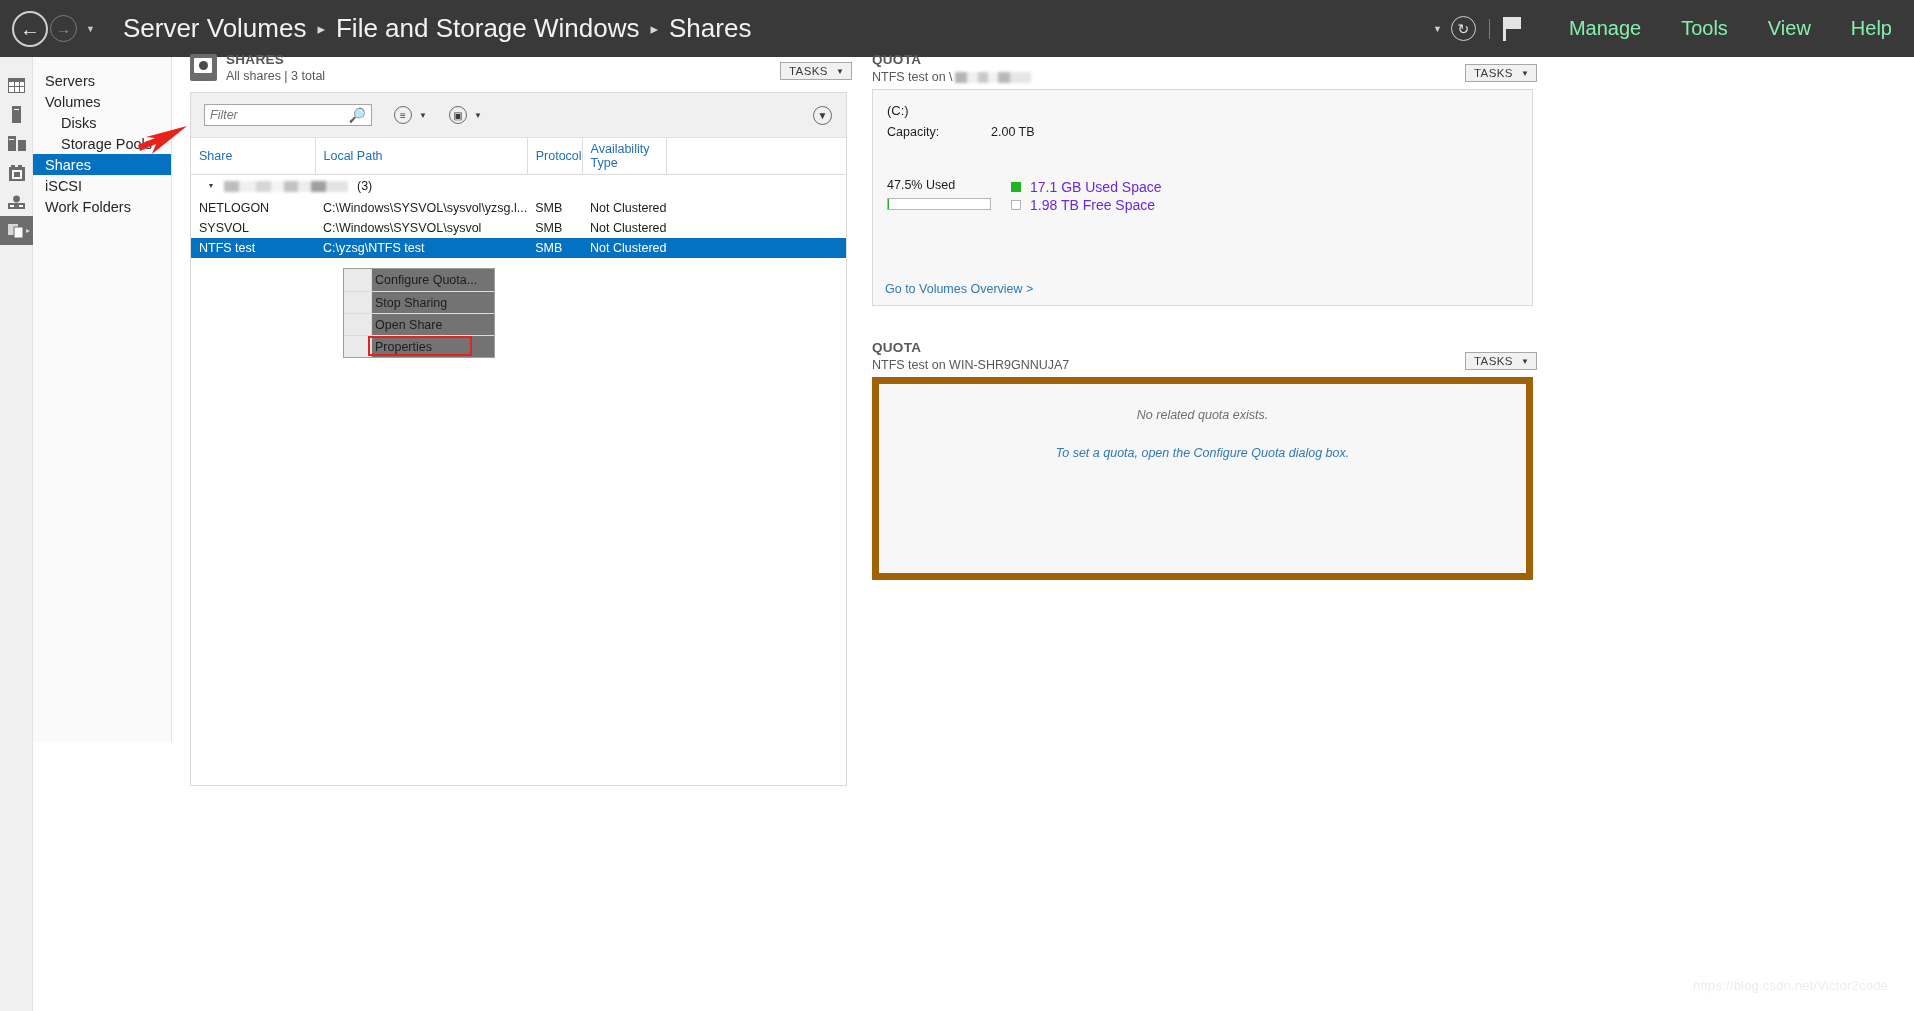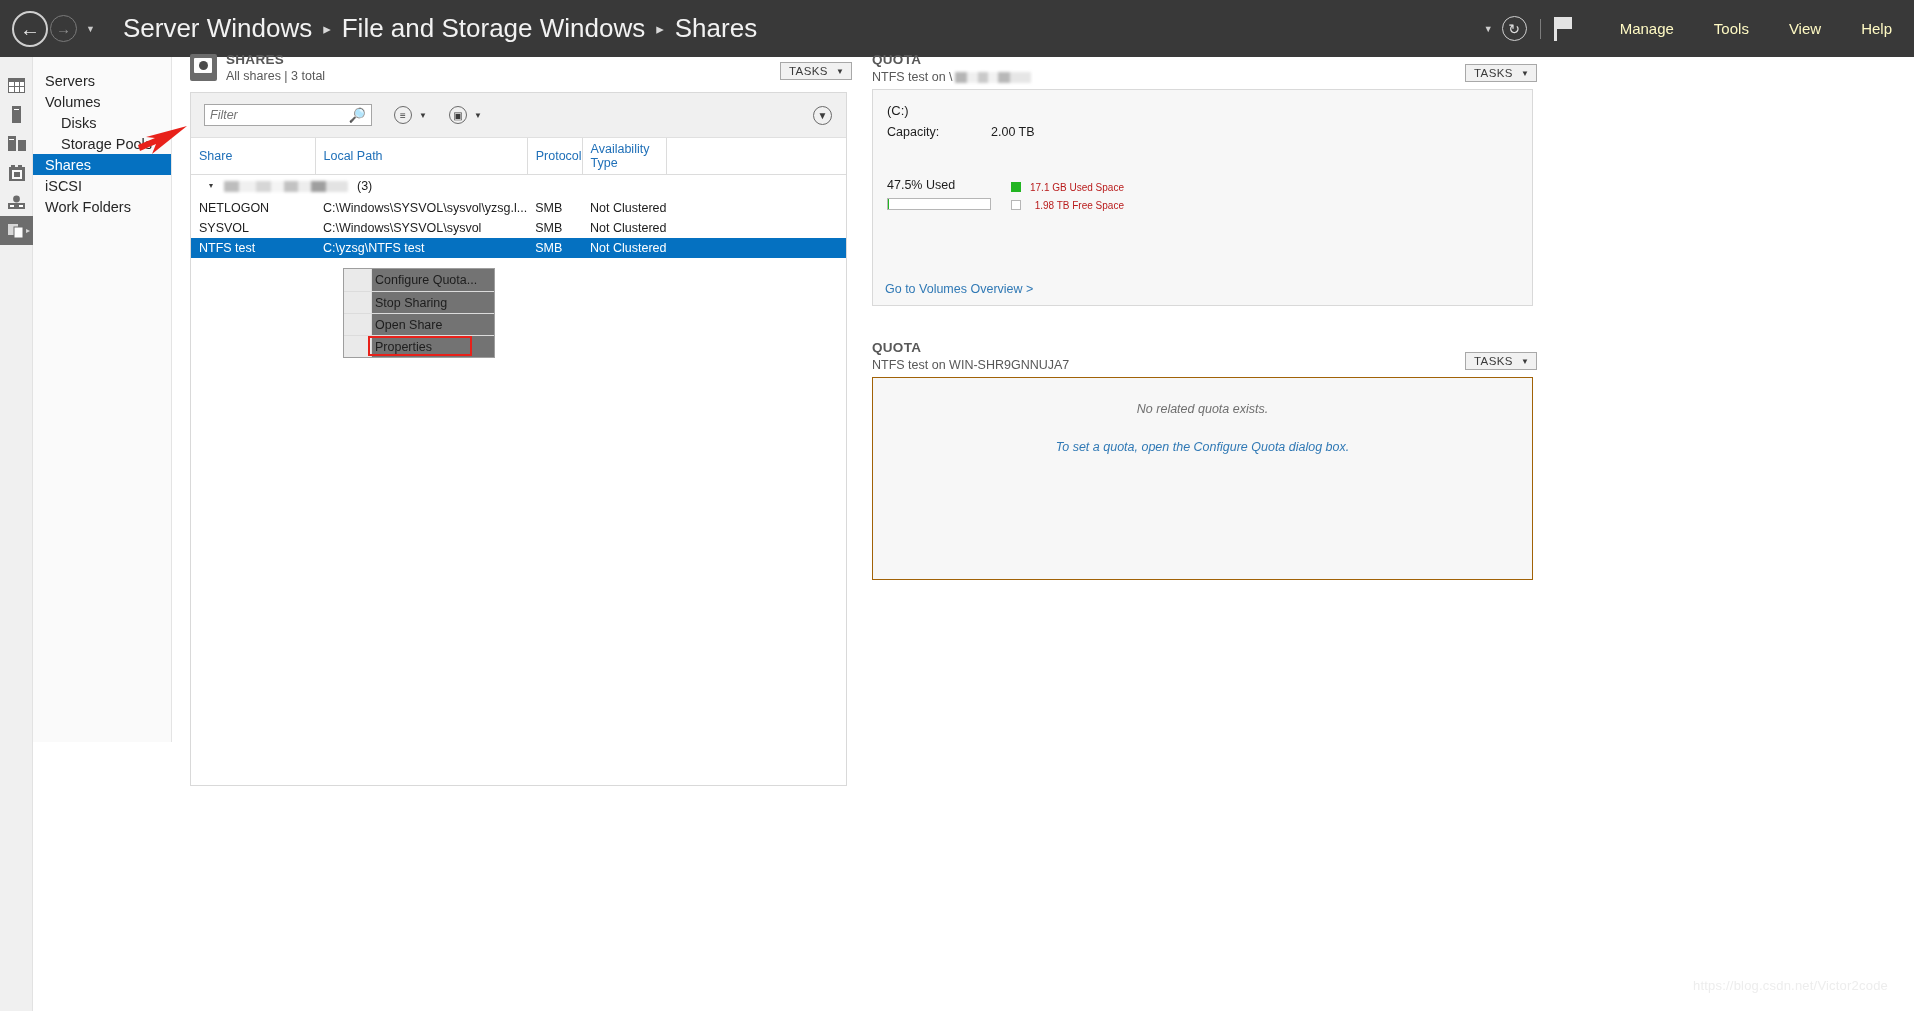--- a/index.html
+++ b/index.html
@@ -56,21 +56,21 @@
   }
   .tr-flag::before {
     content: ""; position: absolute; left: 0; top: 0;
     width: 3px; height: 24px; background: #e3e3e3;
   }
   .tr-flag::after {
     content: ""; position: absolute; left: 3px; top: 0;
     width: 15px; height: 12px; background: #e3e3e3;
   }
   .tr-menu {
-    color: #fef9c3; font-size: 15px; margin: 0 20px; cursor: pointer;
+    color: #86efac; font-size: 20px; margin: 0 20px; cursor: pointer;
   }
   .tr-menu:last-child { margin-right: 4px; }
 
   
   .iconrail {
     position: absolute; left: 0; top: 57px; width: 33px; height: 954px;
     background: #f0f0f0; border-right: 1px solid #e2e2e2;
   }
   .rail-icon {
     width: 33px; height: 29px; display: flex; align-items: center;
@@ -233,32 +233,32 @@
   .vol-name { position: absolute; left: 14px; top: 13px; font-size: 13px; color: #1d1d1d; }
   .vol-cap-label { position: absolute; left: 14px; top: 35px; font-size: 12.5px; color: #1d1d1d; }
   .vol-cap-value { position: absolute; left: 118px; top: 35px; font-size: 12.5px; color: #1d1d1d; }
   .vol-used-pct { position: absolute; left: 14px; top: 88px; font-size: 12.5px; color: #1d1d1d; }
   .vol-bar {
     position: absolute; left: 14px; top: 108px; width: 104px; height: 12px;
     border: 1px solid #b6b6b6; background: #ffffff;
   }
   .vol-bar-fill { height: 100%; background: #22b522; }
   .vol-legend { position: absolute; left: 138px; top: 88px; }
-  .leg-row { display: flex; align-items: center; height: 18px; font-size: 10px; color: #b91c1c; justify-content: space-between; }
+  .leg-row { display: flex; align-items: center; height: 18px; font-size: 14px; color: #6d28d9; }
   .leg-swatch { width: 10px; height: 10px; margin-right: 9px; }
   .leg-swatch.used { background: #22b522; }
   .leg-swatch.free { background: #ffffff; border: 1px solid #b6b6b6; }
   .vol-link {
     position: absolute; left: 12px; bottom: 9px; font-size: 12.5px;
     color: #3079b5; cursor: pointer;
   }
 
   .quota-head { margin-top: 34px; }
   .quota-body {
-    margin-top: 5px; border: 1px solid #a16207; background: #f7f7f7;
+    margin-top: 5px; border: 7px solid #a16207; background: #f7f7f7;
     width: 661px; height: 203px; position: relative;
   }
   .quota-msg1 {
     position: absolute; left: 0; right: 0; top: 24px; text-align: center;
     font-size: 12.5px; font-style: italic; color: #6f6f6f;
   }
   .quota-msg2 {
     position: absolute; left: 0; right: 0; top: 62px; text-align: center;
     font-size: 12.5px; font-style: italic; color: #3079b5; cursor: pointer;
   }
@@ -270,21 +270,21 @@
 </style>
 </head>
 <body>
 
 <div class="titlebar">
   <div class="nav-back">←</div>
   <div class="nav-fwd">→</div>
   <div class="nav-caret">▼</div>
 
   <div class="breadcrumb">
-    <span class="crumb">Server Windows</span>
+    <span class="crumb">Server Volumes</span>
     <span class="sep">▸</span>
     <span class="crumb">File and Storage Windows</span>
     <span class="sep">▸</span>
     <span class="crumb">Shares</span>
   </div>
 
   <div class="title-right">
     <span class="tr-caret">▼</span>
     <span class="tr-refresh">↻</span>
     <span class="tr-divider"></span>

